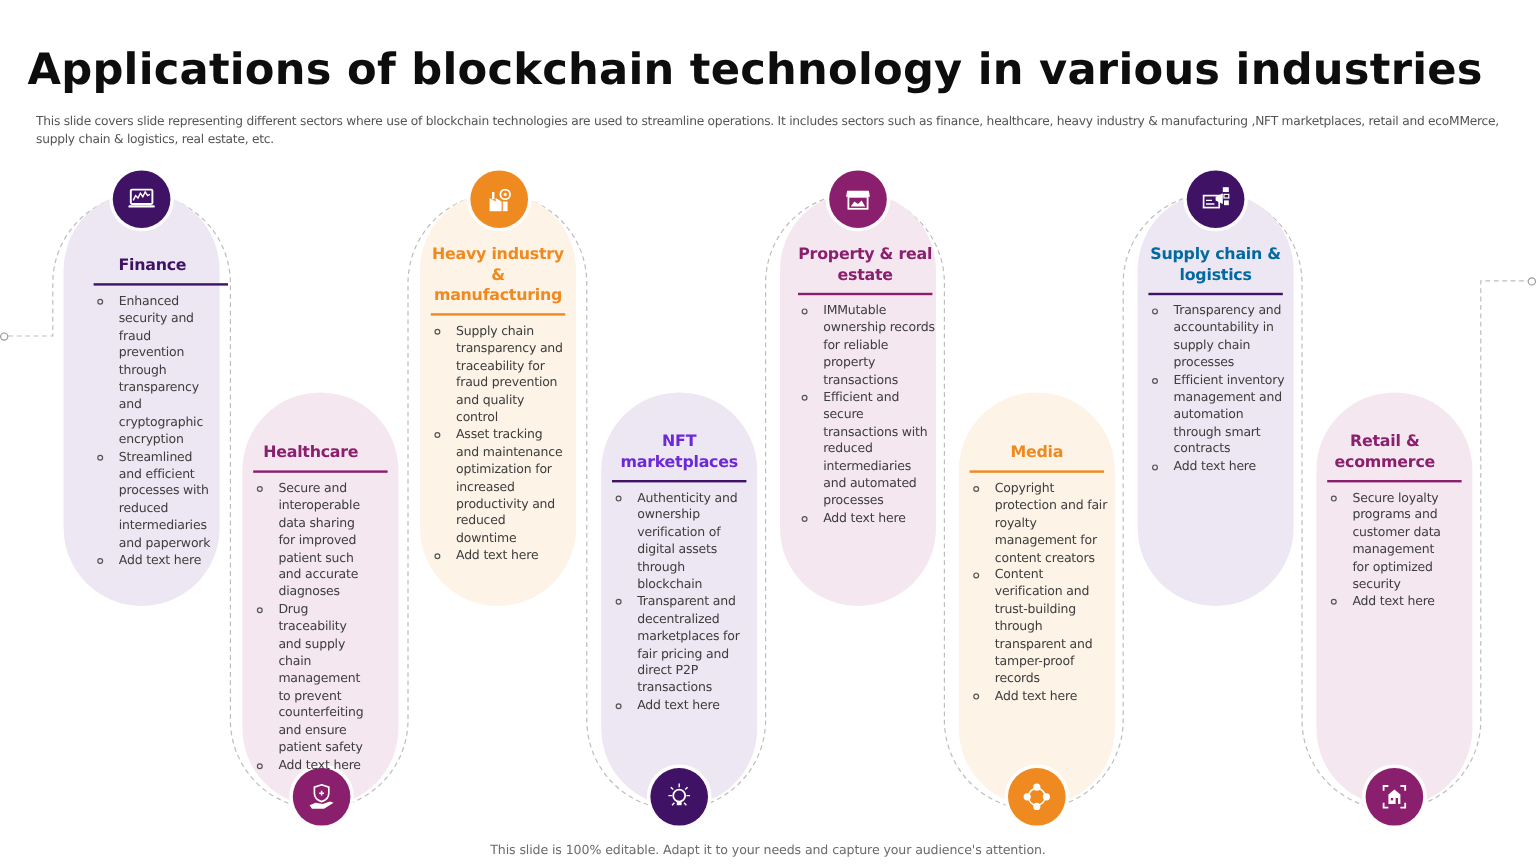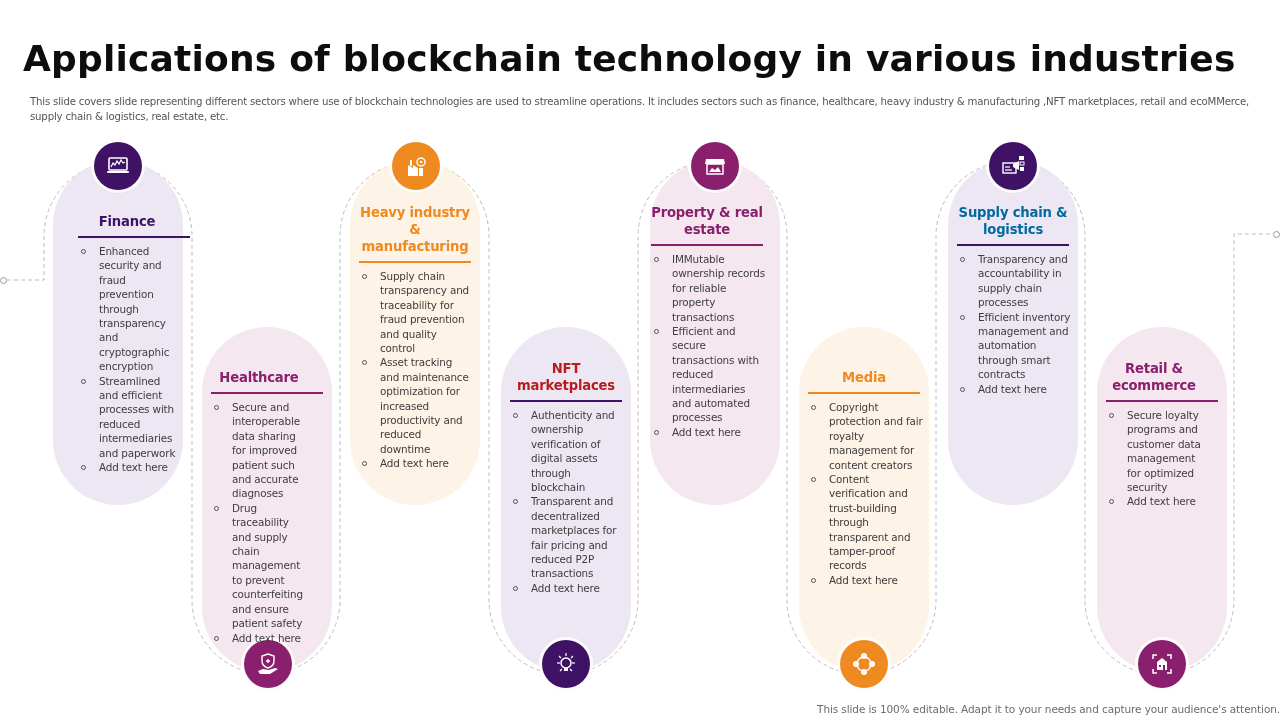--- a/index.html
+++ b/index.html
@@ -9,21 +9,21 @@
   .title {
     position: absolute; left: 23px; top: 38px;
     font-family: "DejaVu Sans", sans-serif; font-weight: bold;
     font-size: 36px; letter-spacing: 0.2px; color: #0d0d0d; white-space: nowrap;
   }
   .subtitle {
     position: absolute; left: 30px; top: 94px; width: 1225px;
     font-size: 10.2px; line-height: 15px; color: #555555; letter-spacing: -0.2px;
   }
   .footer {
-    position: absolute; left: 0; width: 1280px; top: 703px; text-align: right;
+    position: absolute; left: 0; width: 1280px; top: 703px; text-align: center;
     font-size: 10.5px; color: #6b6b6b; letter-spacing: -0.1px;
   }
 
   
   svg.wave { position: absolute; left: 0; top: 0; width: 1280px; height: 720px; pointer-events: none; }
 
   .pill {
     position: absolute; width: 130px; border-radius: 65px;
   }
   .pill.top { top: 160px; height: 345px; border-radius: 65px 65px 65px 65px; }
@@ -137,38 +137,38 @@
         <line x1="5" y1="13" x2="8" y2="13"></line>
         <line x1="20" y1="13" x2="23" y2="13"></line>
         <line x1="7" y1="6" x2="9" y2="8"></line>
         <line x1="21" y1="6" x2="19" y2="8"></line>
         <line x1="8" y1="21" x2="10" y2="19"></line>
         <line x1="20" y1="21" x2="18" y2="19"></line>
       </g>
     </svg>
 </div>
 <div class="card-content" style="left:501px; top:360px; padding:0 6px 0 12px;">
-  <div class="card-title" style="color:#b91c1c; margin-left:-6px;text-align:center;">NFT marketplaces</div>
+  <div class="card-title" style="color:#6d28d9; margin-left:-6px;text-align:center;">NFT marketplaces</div>
   <div class="card-rule" style="background:#3f1266;"></div>
   <ul class="card-list">
     <li><span class="bullet"></span><span>Authenticity and ownership verification of digital assets through blockchain</span></li>
-    <li><span class="bullet"></span><span>Transparent and decentralized marketplaces for fair pricing and reduced P2P transactions</span></li>
+    <li><span class="bullet"></span><span>Transparent and decentralized marketplaces for fair pricing and direct P2P transactions</span></li>
     <li><span class="bullet"></span><span>Add text here</span></li>
   </ul>
 </div>
 
 <div class="pill top" style="left:650px; top:160px; height:345px; background:#f4e7ef;"></div>
 <div class="icon-badge" style="left:691px; top:142px; background:#8a1f6e;">
   <svg viewBox="0 0 28 28">
       <path d="M5 7 H23 L24 12 H4 Z" fill="#fff"></path>
       <rect x="6" y="12" width="16" height="10" fill="none" stroke="#fff" stroke-width="1.5"></rect>
       <path d="M8 20 L11 16 L14 18 L17 15 L20 20 Z" fill="#fff"></path>
     </svg>
 </div>
-<div class="card-content" style="left:642px; top:204px; padding:0 6px 0 12px;">
+<div class="card-content" style="left:656px; top:204px; padding:0 6px 0 12px;">
   <div class="card-title" style="color:#8a1f6e; margin-left:-6px;">Property &amp; real estate</div>
   <div class="card-rule" style="background:#8a1f6e;"></div>
   <ul class="card-list">
     <li><span class="bullet"></span><span>IMMutable ownership records for reliable property transactions</span></li>
     <li><span class="bullet"></span><span>Efficient and secure transactions with reduced intermediaries and automated processes</span></li>
     <li><span class="bullet"></span><span>Add text here</span></li>
   </ul>
 </div>
 
 <div class="pill bottom" style="left:799px; top:327px; height:345px; background:#fdf3e6;"></div>

